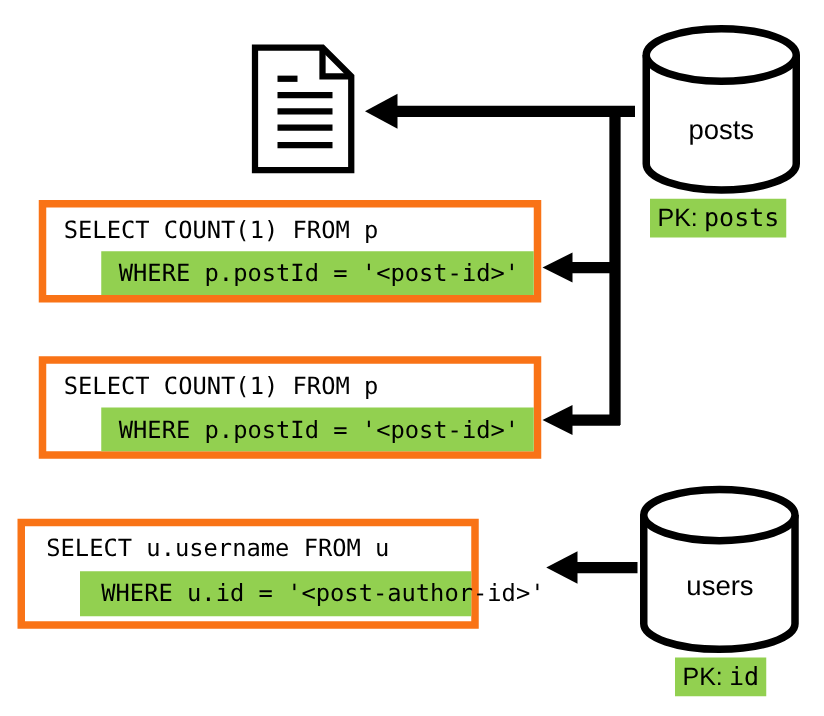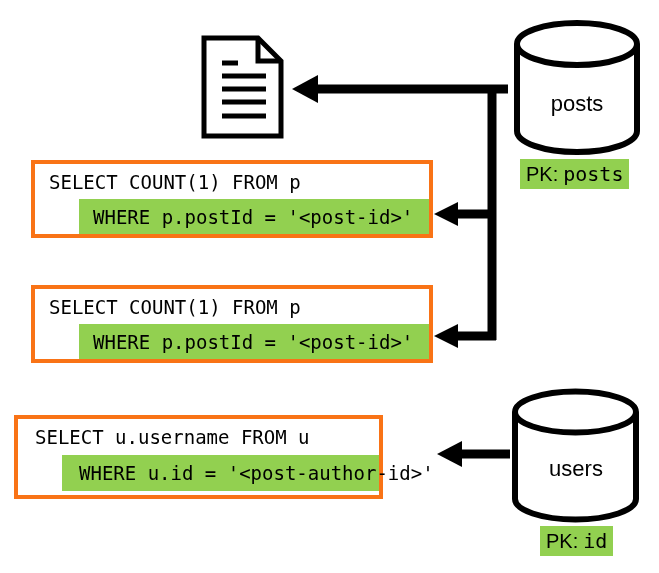--- a/index.html
+++ b/index.html
@@ -11,21 +11,21 @@
     background: #ffffff;
     font-family: "Liberation Sans", sans-serif;
     overflow: hidden;
   }
   .layer { position: absolute; left: 0; top: 0; }
 
   
   .query-box {
     position: absolute;
     background: #ffffff;
-    border: 4px solid #f97316;
+    border: 6px solid #f97316;
   }
   .code-row {
     display: flex;
     align-items: center;
     height: 35px;
     padding-left: 14px;
     font-family: "DejaVu Sans Mono", monospace;
     font-size: 19px;
     color: #000000;
     white-space: pre;

